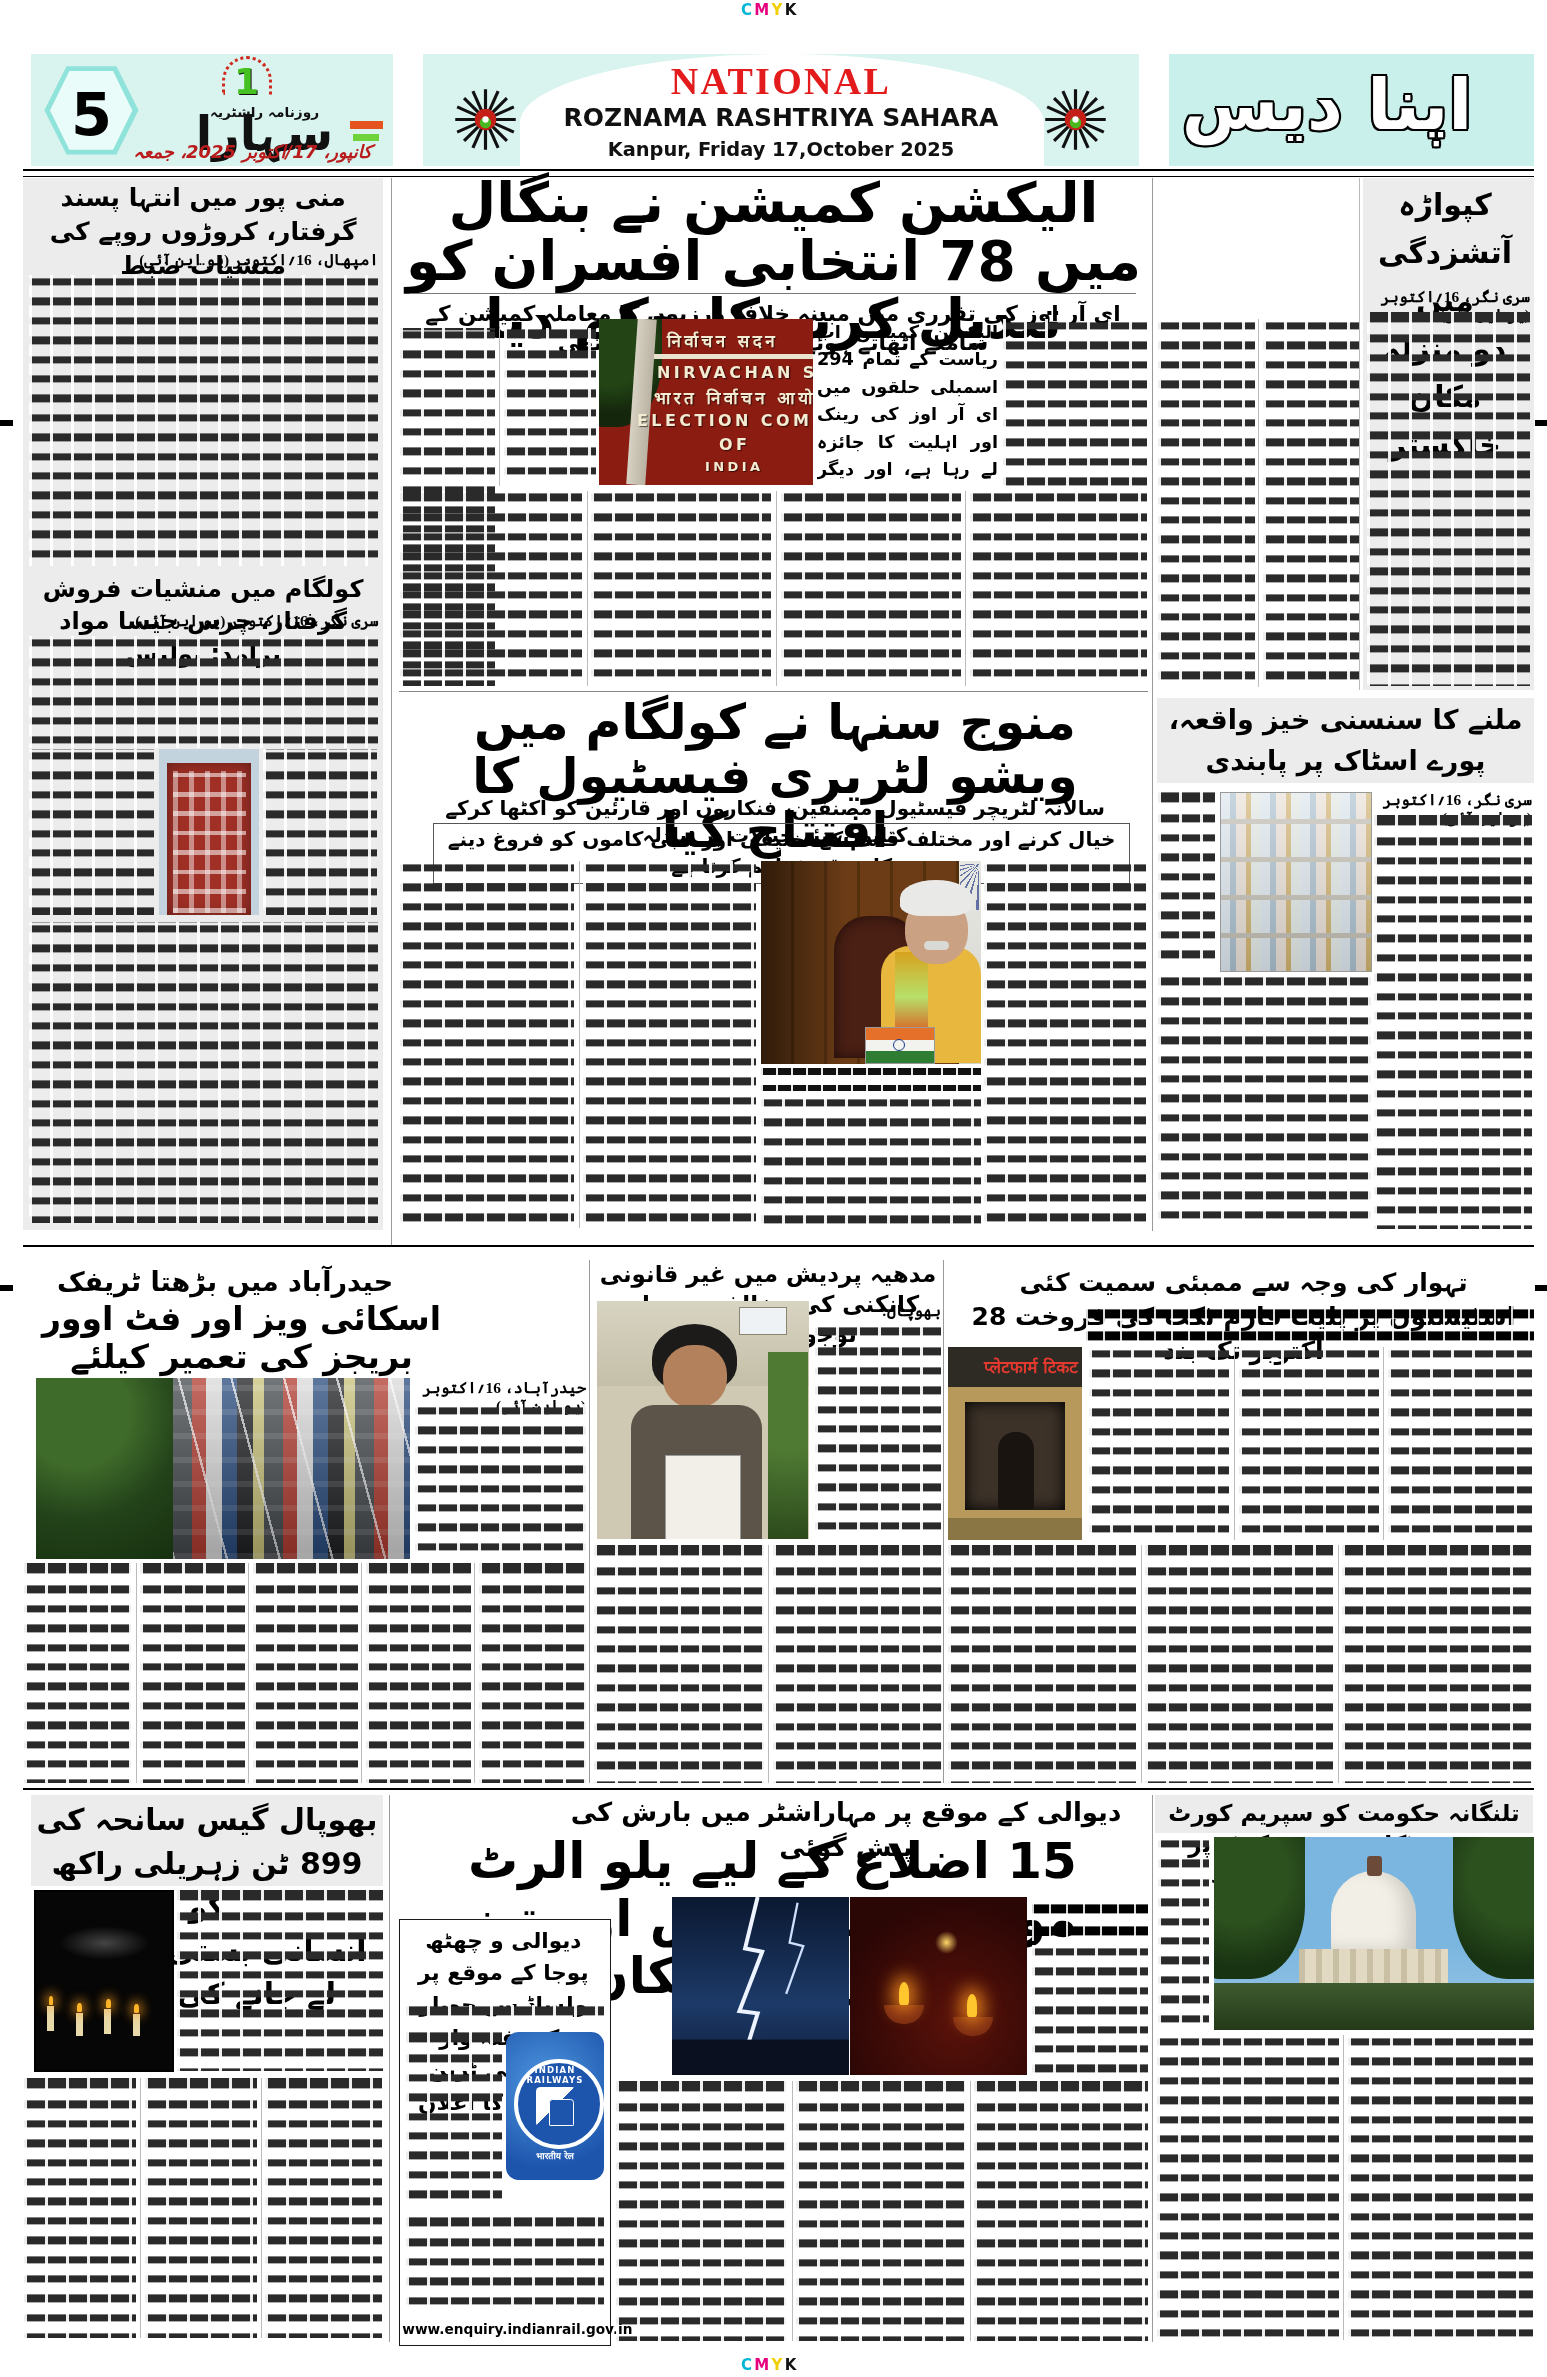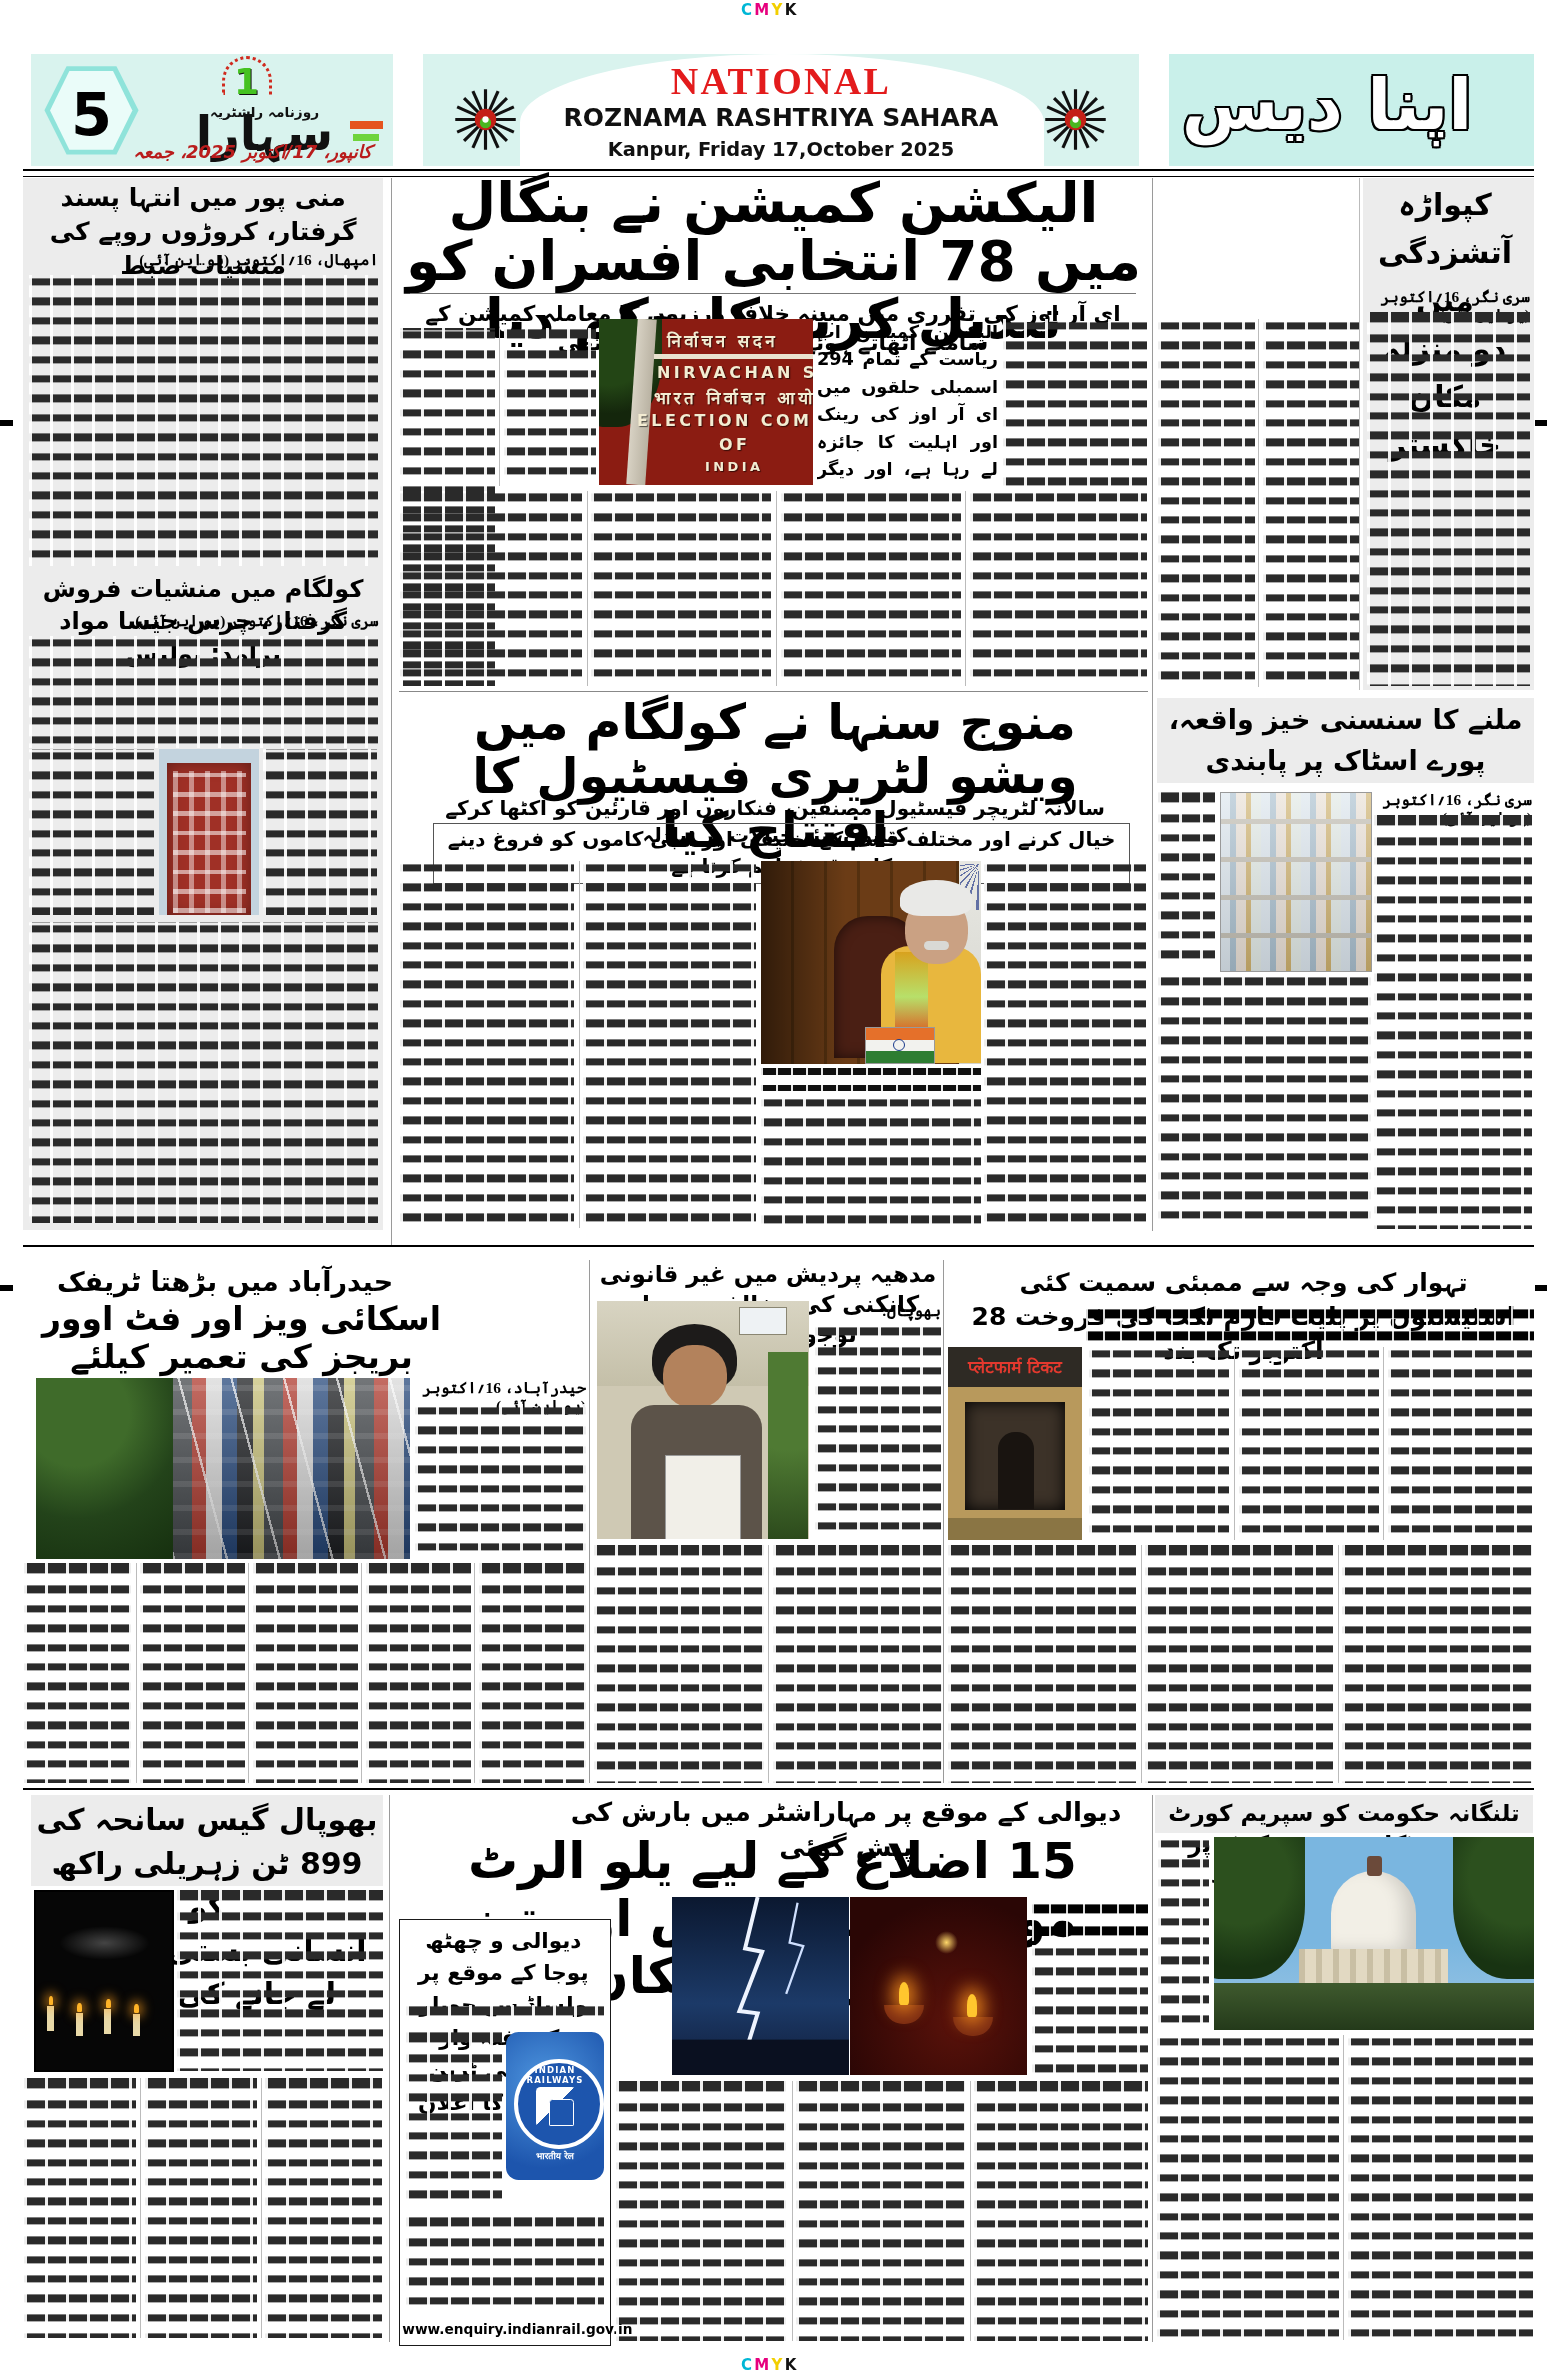--- a/index.html
+++ b/index.html
@@ -247,21 +247,21 @@
   <div class="abs sim" style="left:815px;top:1325px;width:126px;height:214px;"></div>
   <div class="abs sim" style="left:594px;top:1545px;width:170px;height:238px;"></div>
   <div class="abs vrule" style="left:768px;top:1545px;height:238px;background:#bbb;"></div>
   <div class="abs sim" style="left:773px;top:1545px;width:169px;height:238px;"></div>
 
   <div class="abs vrule" style="left:943px;top:1260px;height:523px;"></div>
   <div class="abs rtl ctr headline" style="left:953px;top:1266px;width:581px;font-size:25px;">تہوار کی وجہ سے ممبئی سمیت کئی اسٹیشنوں پر پلیٹ فارم ٹکٹ کی فروخت 28 اکتوبر تک بند</div>
   <div class="abs sim bold-sim" style="left:1086px;top:1306px;width:448px;height:36px;"></div>
   <div class="photo" style="left:948px;top:1347px;width:134px;height:193px;background:#b8995c;">
     <div class="abs" style="left:0;top:0;width:134px;height:40px;background:#2e2a24;"></div>
-    <div class="abs ctr" style="left:0;top:8px;width:134px;font-size:17px;font-weight:bold;color:#e33z;color:#e3392e;">प्लेटफार्म टिकट</div>
+    <div class="abs ctr" style="left:0;top:8px;width:134px;font-size:17px;font-weight:bold;color:#e33z;color:#e3392e;padding-left:16px;">प्लेटफार्म टिकट</div>
     <div class="abs" style="left:17px;top:55px;width:100px;height:108px;background:#3c3228;box-shadow:inset 0 0 16px #000;"></div>
     <div class="abs" style="left:50px;top:85px;width:36px;height:77px;background:#191410;border-radius:17px 17px 0 0;"></div>
     <div class="abs" style="left:0;top:171px;width:134px;height:21.6px;background:#8a7544;"></div>
   </div>
   <div class="abs sim" style="left:1089px;top:1347px;width:140px;height:193px;"></div>
   <div class="abs vrule" style="left:1234px;top:1347px;height:193px;background:#bbb;"></div>
   <div class="abs sim" style="left:1239px;top:1347px;width:140px;height:193px;"></div>
   <div class="abs vrule" style="left:1383px;top:1347px;height:193px;background:#bbb;"></div>
   <div class="abs sim" style="left:1388px;top:1347px;width:144px;height:193px;"></div>
   <div class="abs sim" style="left:948px;top:1545px;width:188px;height:238px;"></div>

